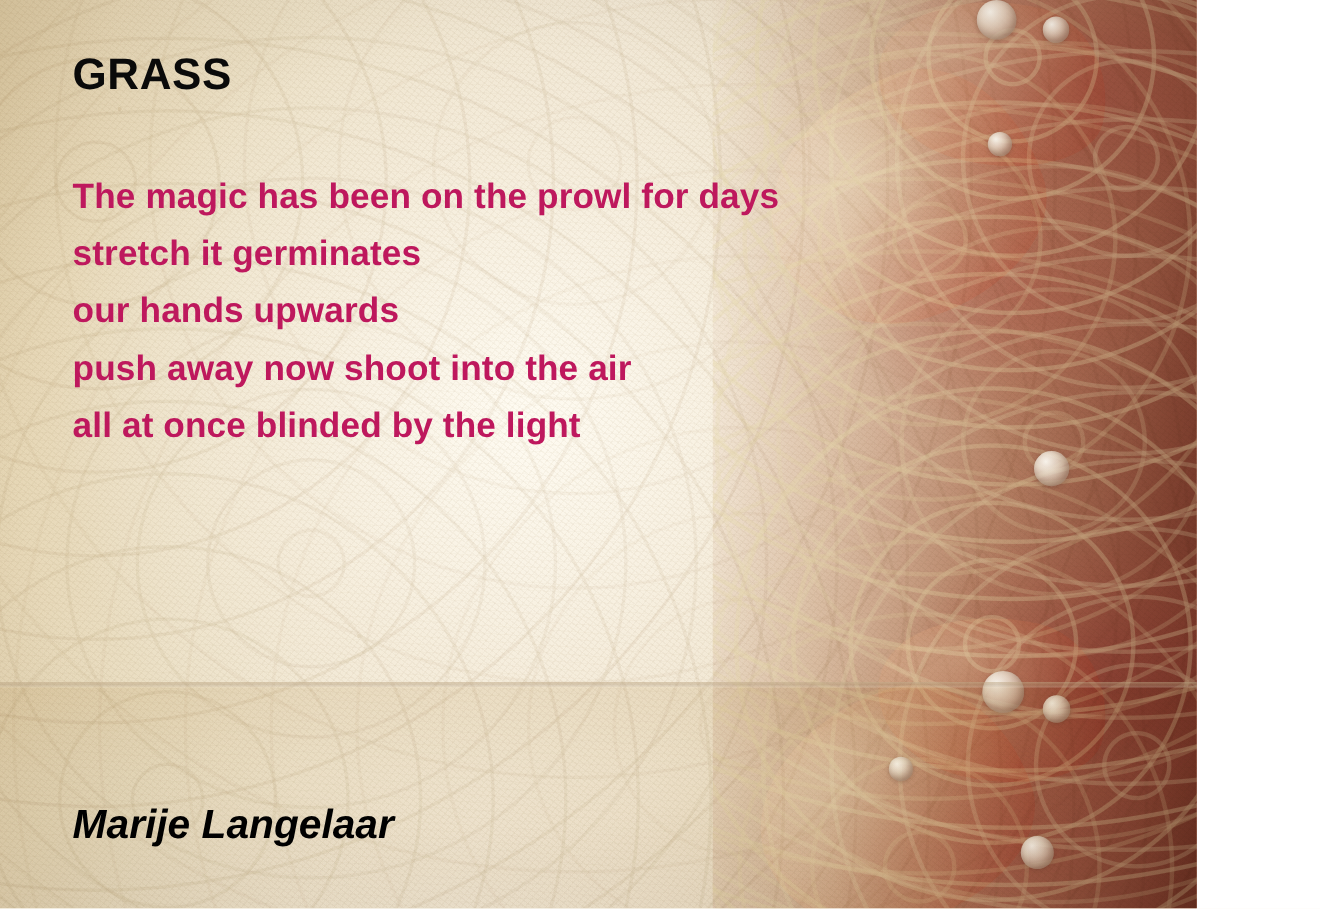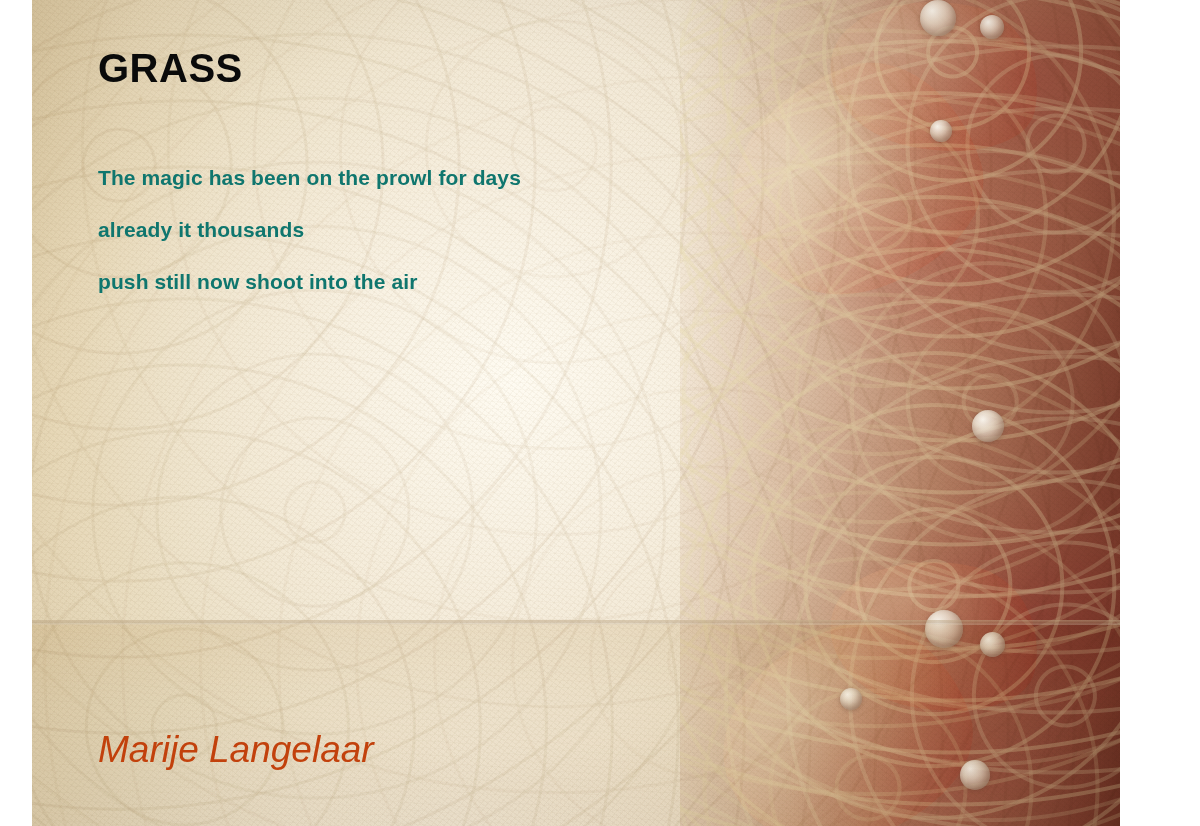--- a/index.html
+++ b/index.html
@@ -10,21 +10,20 @@
     font-family:"Liberation Sans", sans-serif;
     overflow:hidden;
   }
 
   .poem-card {
     position:relative;
     width:1088px;
     height:826px;
     overflow:hidden;
     background:#e7d9bd;
-    margin-left:32px;
   }
 
   
   .paper-base {
     position:absolute; inset:0;
     background:
       radial-gradient(ellipse 60% 75% at 44% 46%, rgba(255,252,243,0.97) 0%, rgba(247,239,222,0.75) 38%, rgba(236,223,196,0.25) 66%, rgba(228,213,182,0) 85%),
       linear-gradient(100deg,
          #ddcba4 0%,
          #e6d7b6 9%,
@@ -166,34 +165,34 @@
     color:#0a0a0a;
     line-height:1;
     white-space:nowrap;
   }
   .poem-body {
     position:absolute;
     left:66px; top:152px;
     width:1000px;
   }
   .poem-line {
-    font-size:21px;
+    font-size:32px;
     font-weight:bold;
-    color:#0f766e;
+    color:#be185d;
     line-height:52px;
     letter-spacing:.1px;
     white-space:nowrap;
   }
   .poem-author {
     position:absolute;
     left:66px; top:728px;
     font-size:37px;
     font-style:italic;
-    font-weight:normal;
-    color:#c2410c;
+    font-weight:bold;
+    color:#000000;
     line-height:1.2;
     white-space:nowrap;
   }
 </style>
 </head>
 <body>
 
 <div class="poem-card">
 
   <div class="paper-base"></div>
@@ -220,20 +219,22 @@
   <div class="panel-divider"></div>
   <div class="lower-panel-tint"></div>
   <div class="vignette"></div>
 
   <div class="content">
 
     <div class="poem-title">GRASS</div>
 
     <div class="poem-body">
       <div class="poem-line">The magic has been on the prowl for days</div>
-      <div class="poem-line">already it thousands</div>
-      <div class="poem-line">push still now shoot into the air</div>
+      <div class="poem-line">stretch it germinates</div>
+      <div class="poem-line">our hands upwards</div>
+      <div class="poem-line">push away now shoot into the air</div>
+      <div class="poem-line">all at once blinded by the light</div>
     </div>
 
     <div class="poem-author">Marije Langelaar</div>
 
   </div>
 </div>
 
 </body></html>

